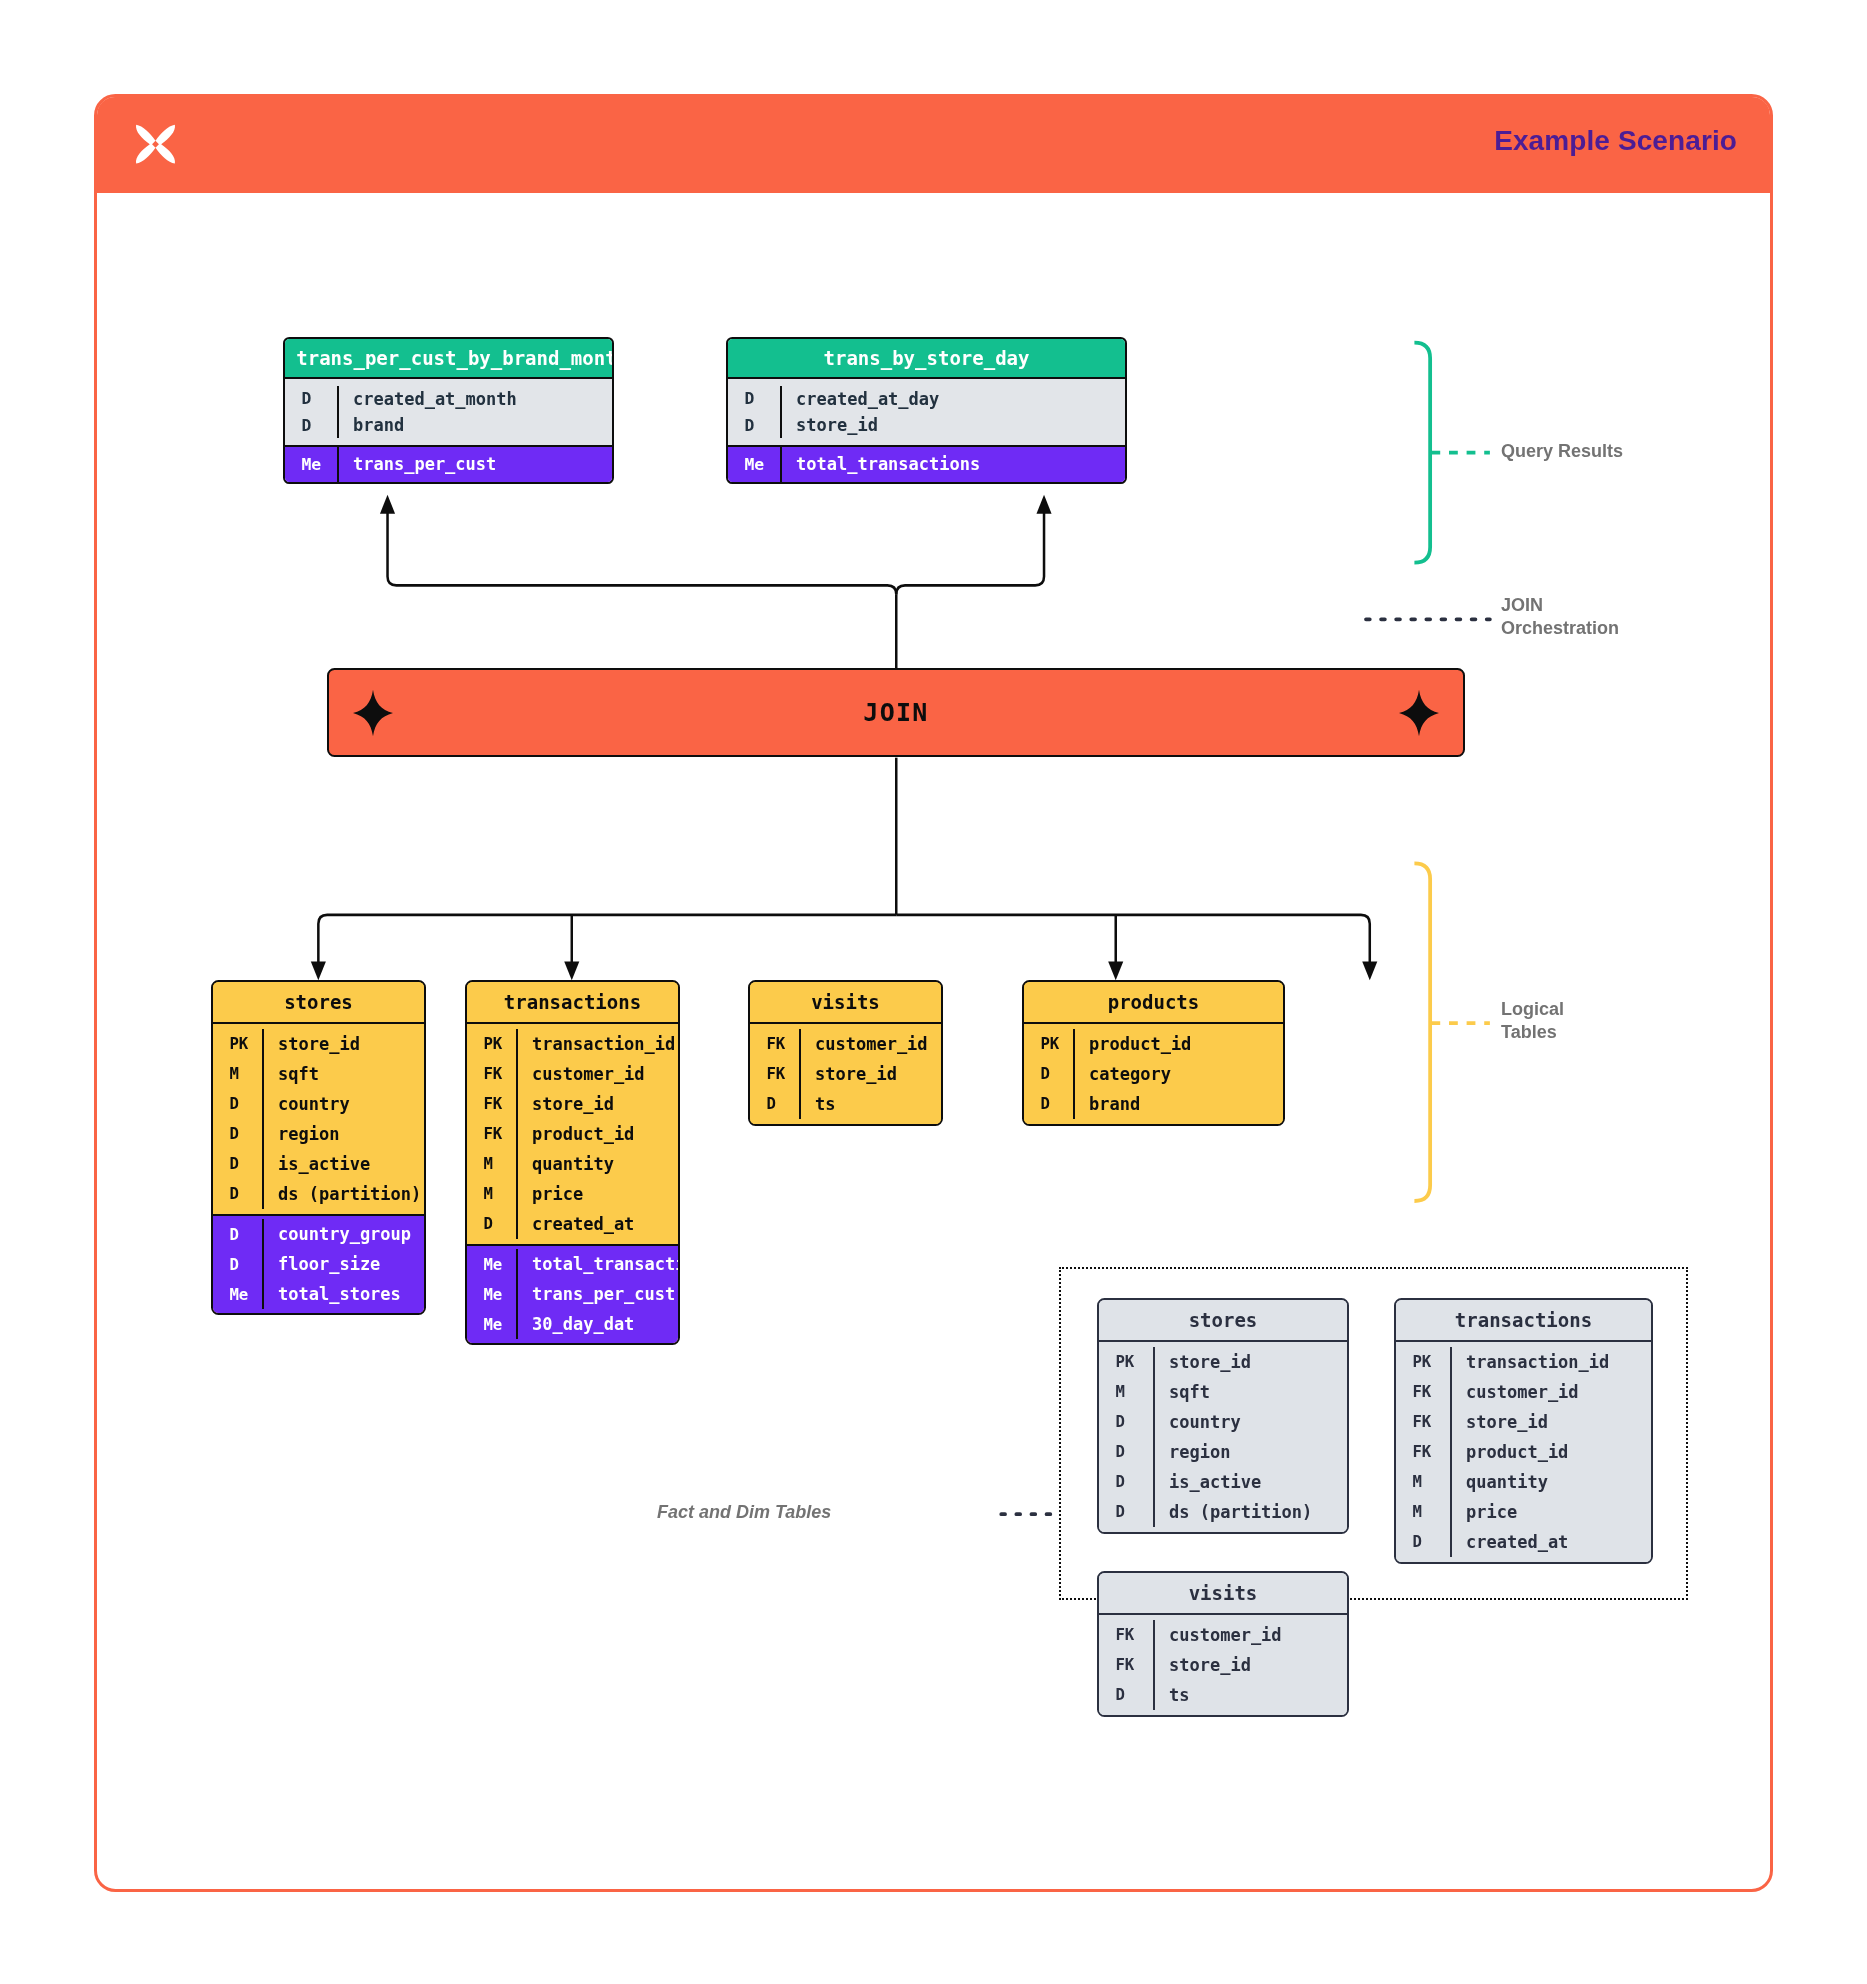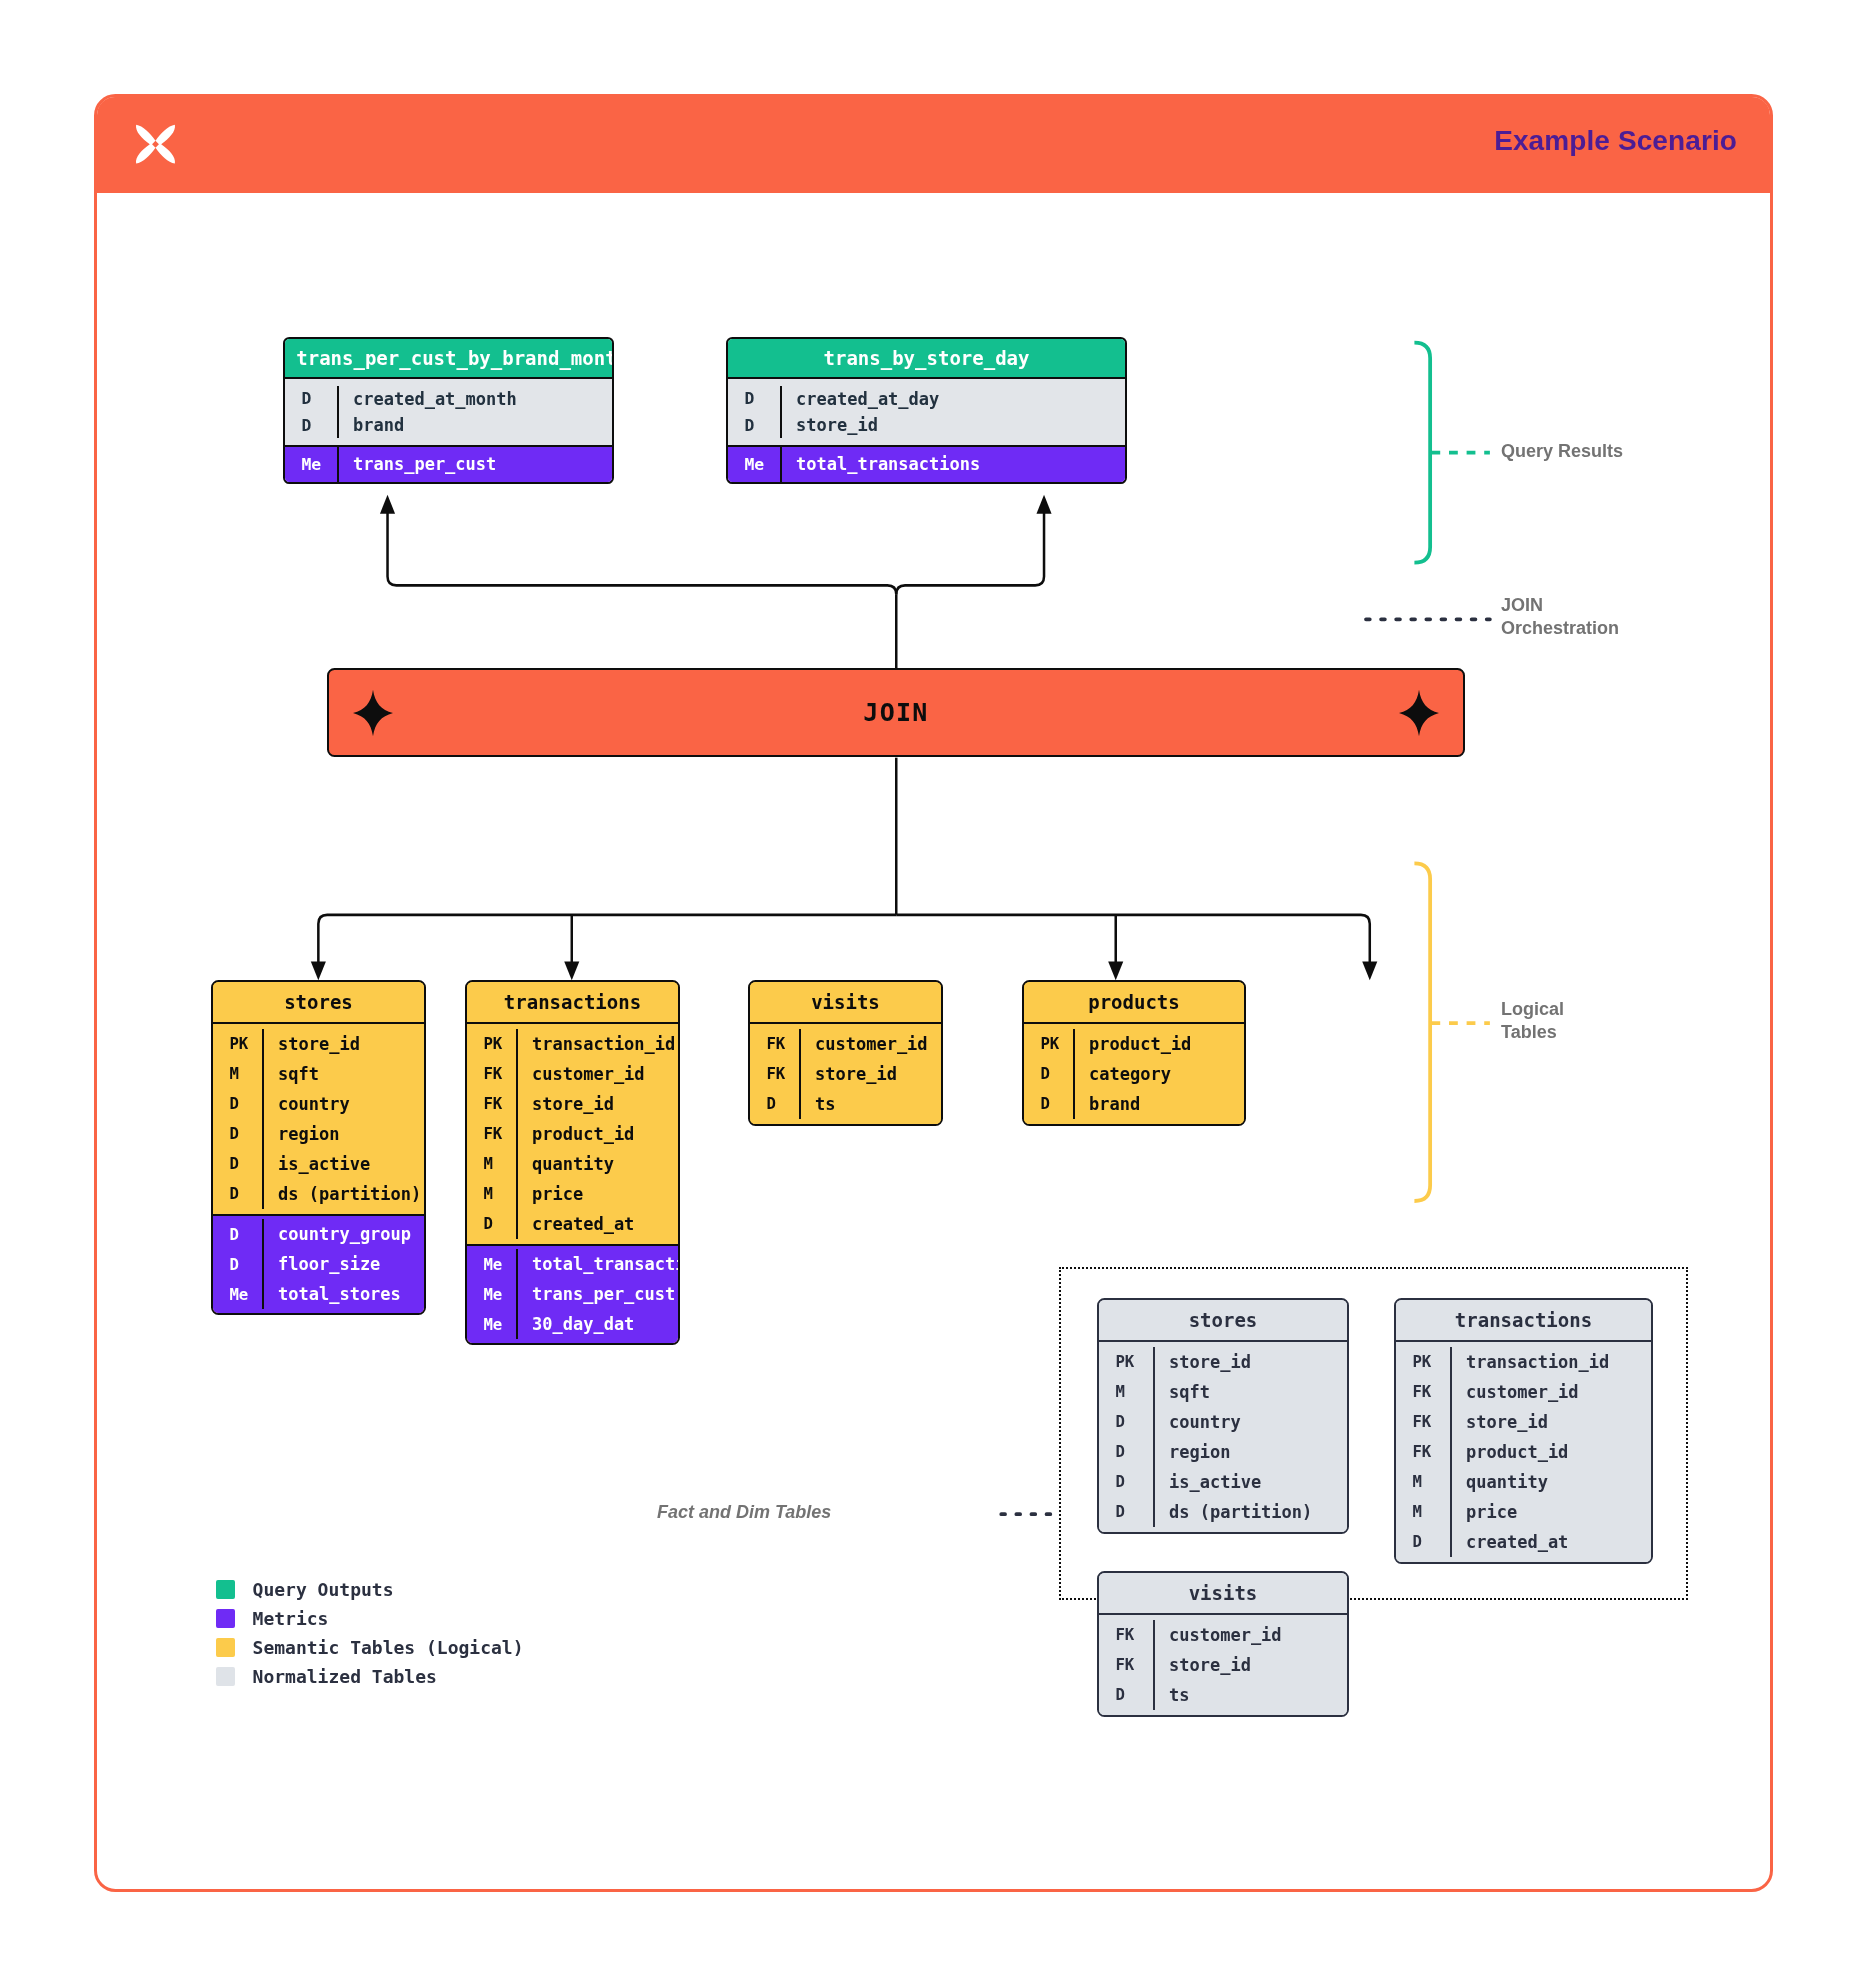--- a/index.html
+++ b/index.html
@@ -305,21 +305,21 @@
           <span class="k">FK</span>
           <span class="v">store_id</span>
         </div>
       <div class="row">
           <span class="k">D</span>
           <span class="v">ts</span>
         </div>
     </div>
   </div>
 
-  <div class="tbl sem" style="left:925px;top:883px;width:224px;">
+  <div class="tbl sem" style="left:925px;top:883px;width:263px;">
     <div class="hdr">products</div>
     <div class="body">
       <div class="row">
           <span class="k">PK</span>
           <span class="v">product_id</span>
         </div>
       <div class="row">
           <span class="k">D</span>
           <span class="v">category</span>
         </div>
@@ -421,33 +421,15 @@
     <div>Orchestration</div>
   </div>
 
   <div class="ann" style="left:1404px;top:901px;">
     <div>Logical</div>
     <div>Tables</div>
   </div>
 
   <div class="ann" style="left:560px;top:1404px;font-style:italic;">Fact and Dim Tables</div>
 
-  <div class="legend">
-    <div class="li">
-      <span class="sw" style="background:#13BF8F"></span>
-      <span class="lt">Query Outputs</span>
-    </div>
-    <div class="li">
-      <span class="sw" style="background:#6F2BF5"></span>
-      <span class="lt">Metrics</span>
-    </div>
-    <div class="li">
-      <span class="sw" style="background:#FCCB4B"></span>
-      <span class="lt">Semantic Tables (Logical)</span>
-    </div>
-    <div class="li">
-      <span class="sw" style="background:#DFE3E8"></span>
-      <span class="lt">Normalized Tables</span>
-    </div>
-  </div>
 
 </div>
 
 
 </body></html>

